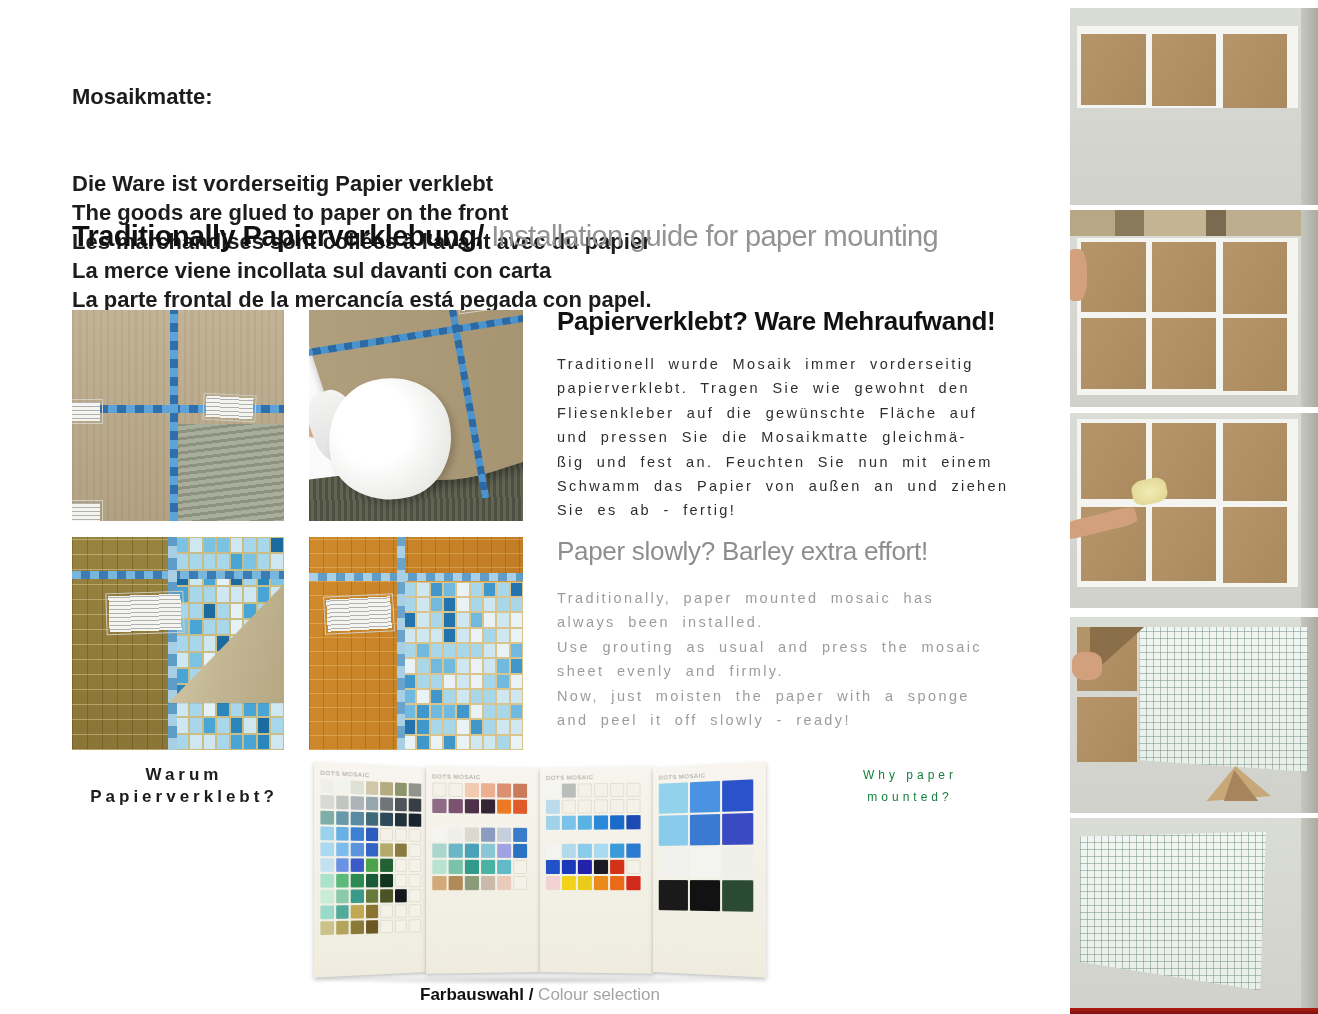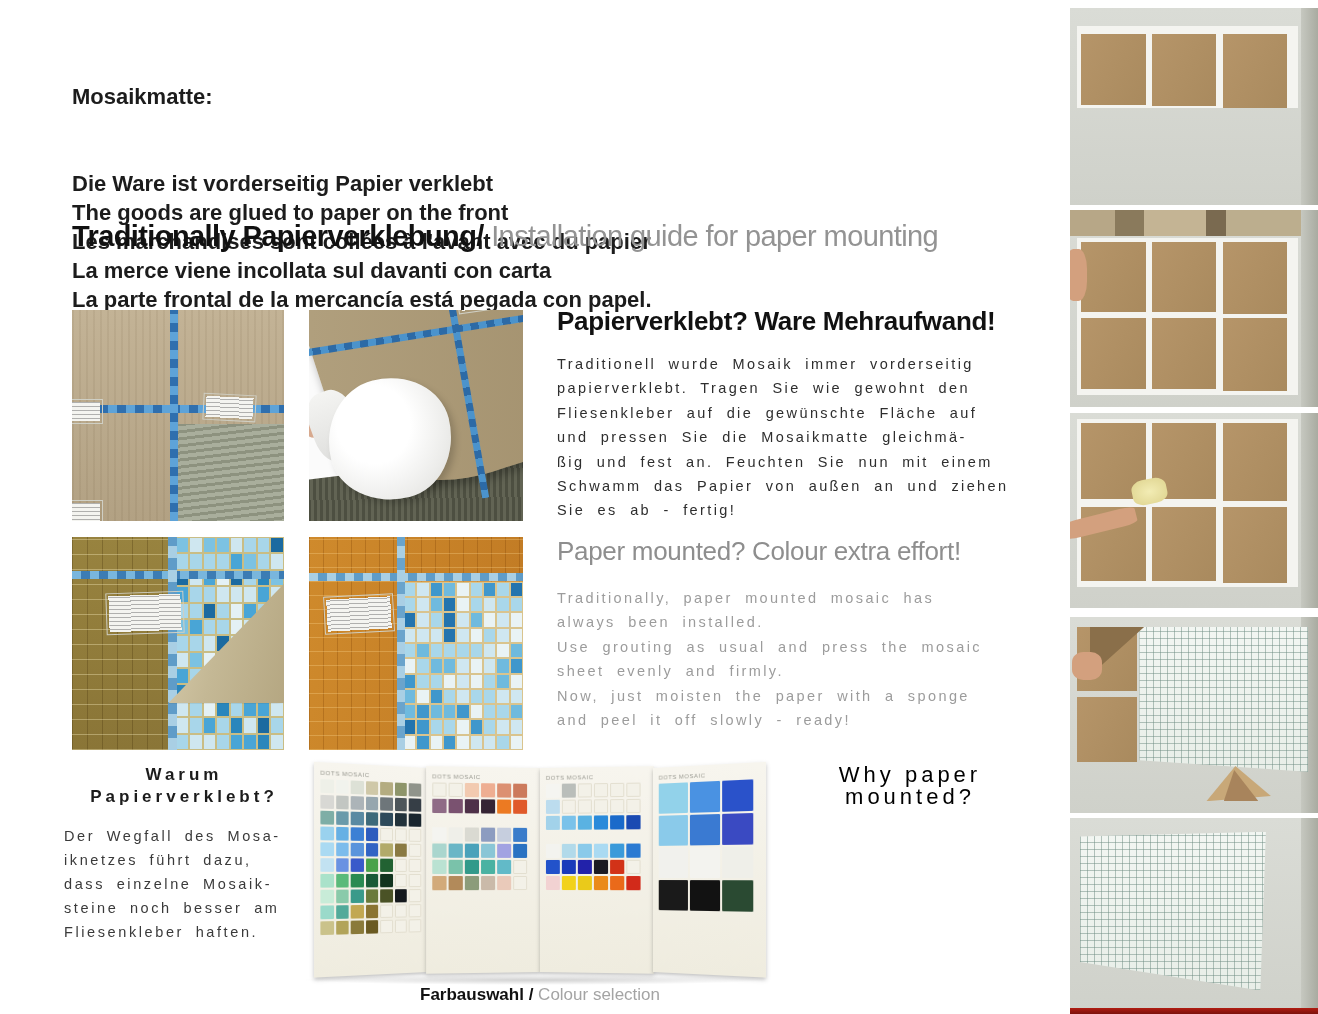--- a/index.html
+++ b/index.html
@@ -17,22 +17,22 @@
   .sec-body-de{left:557px;top:352px;font-size:14.5px;line-height:24.4px;letter-spacing:2.4px;word-spacing:6px;
                color:#2e2e2e;white-space:pre;}
   .sec-title-en{left:557px;top:536px;font-size:26px;color:#8e8e8e;white-space:nowrap;letter-spacing:-0.3px;}
   .sec-body-en{left:557px;top:586px;font-size:14.5px;line-height:24.4px;letter-spacing:2.4px;word-spacing:6px;
                color:#9c9c9c;white-space:pre;}
 
   .why-de-title{left:58px;top:764px;width:252px;text-align:center;font-weight:bold;font-size:17px;
                 line-height:22px;letter-spacing:4px;white-space:pre-line;color:#1c1c1c;}
   .why-de-body{left:64px;top:824px;font-size:14.5px;line-height:24px;letter-spacing:2.6px;word-spacing:5px;
                color:#3a3a3a;white-space:pre;}
-  .why-en-title{left:788px;top:764px;width:244px;text-align:center;font-size:22px;line-height:22px;
-                letter-spacing:4px;white-space:pre-line;color:#000000;}
+  .why-en-title{left:788px;top:764px;width:244px;text-align:center;font-size:12px;line-height:22px;
+                letter-spacing:4px;white-space:pre-line;color:#15803d;}
   .why-en-body{left:788px;top:828px;font-size:14.5px;line-height:22px;letter-spacing:2.2px;word-spacing:4px;
                color:#a2a2a2;white-space:pre;}
 
   .caption{left:315px;top:985px;width:450px;text-align:center;font-size:17px;white-space:nowrap;}
   .caption .b{font-weight:bold;color:#111;}
   .caption .l{color:#a4a4a4;}
 
   
   .photo{position:absolute;overflow:hidden;}
   .photo .abs{position:absolute;}
@@ -394,35 +394,30 @@
 
   <div class="abs sec-title-de">Papierverklebt? Ware Mehraufwand!</div>
   <div class="abs sec-body-de">Traditionell wurde Mosaik immer vorderseitig
 papierverklebt. Tragen Sie wie gewohnt den
 Fliesenkleber auf die gewünschte Fläche auf
 und pressen Sie die Mosaikmatte gleichmä-
 ßig und fest an. Feuchten Sie nun mit einem
 Schwamm das Papier von außen an und ziehen
 Sie es ab - fertig!</div>
 
-  <div class="abs sec-title-en">Paper mounted? Colour extra effort!</div>
+  <div class="abs sec-title-en">Paper slowly? Barley extra effort!</div>
   <div class="abs sec-body-en">Traditionally, paper mounted mosaic has
 always been installed.
 Use grouting as usual and press the mosaic
 sheet evenly and firmly.
 Now, just moisten the paper with a sponge
 and peel it off slowly - ready!</div>
 
   <div class="abs why-de-title">Warum
 Papierverklebt?</div>
-  <div class="abs why-de-body">Der Wegfall des Mosa-
-iknetzes führt dazu,
-dass einzelne Mosaik-
-steine noch besser am
-Fliesenkleber haften.</div>
 
   <div class="abs why-en-title">Why paper
 mounted?</div>
 
   <div class="abs fan-shadow"></div>
   <div class="abs" id="fan">
       <div class="panel" id="panel0">
         <div class="phead">DOTS MOSAIC</div>
         <div class="swrow">
           <div class="sw" style="width: 13px; height: 13px; background: rgb(238, 240, 232);"></div>

